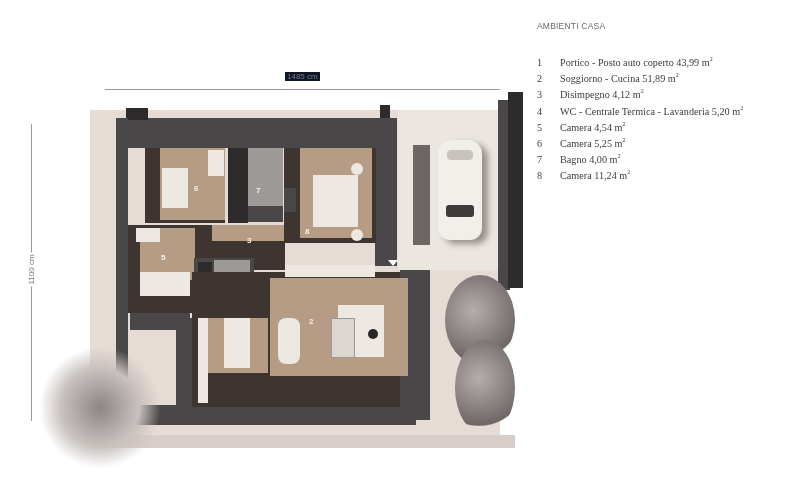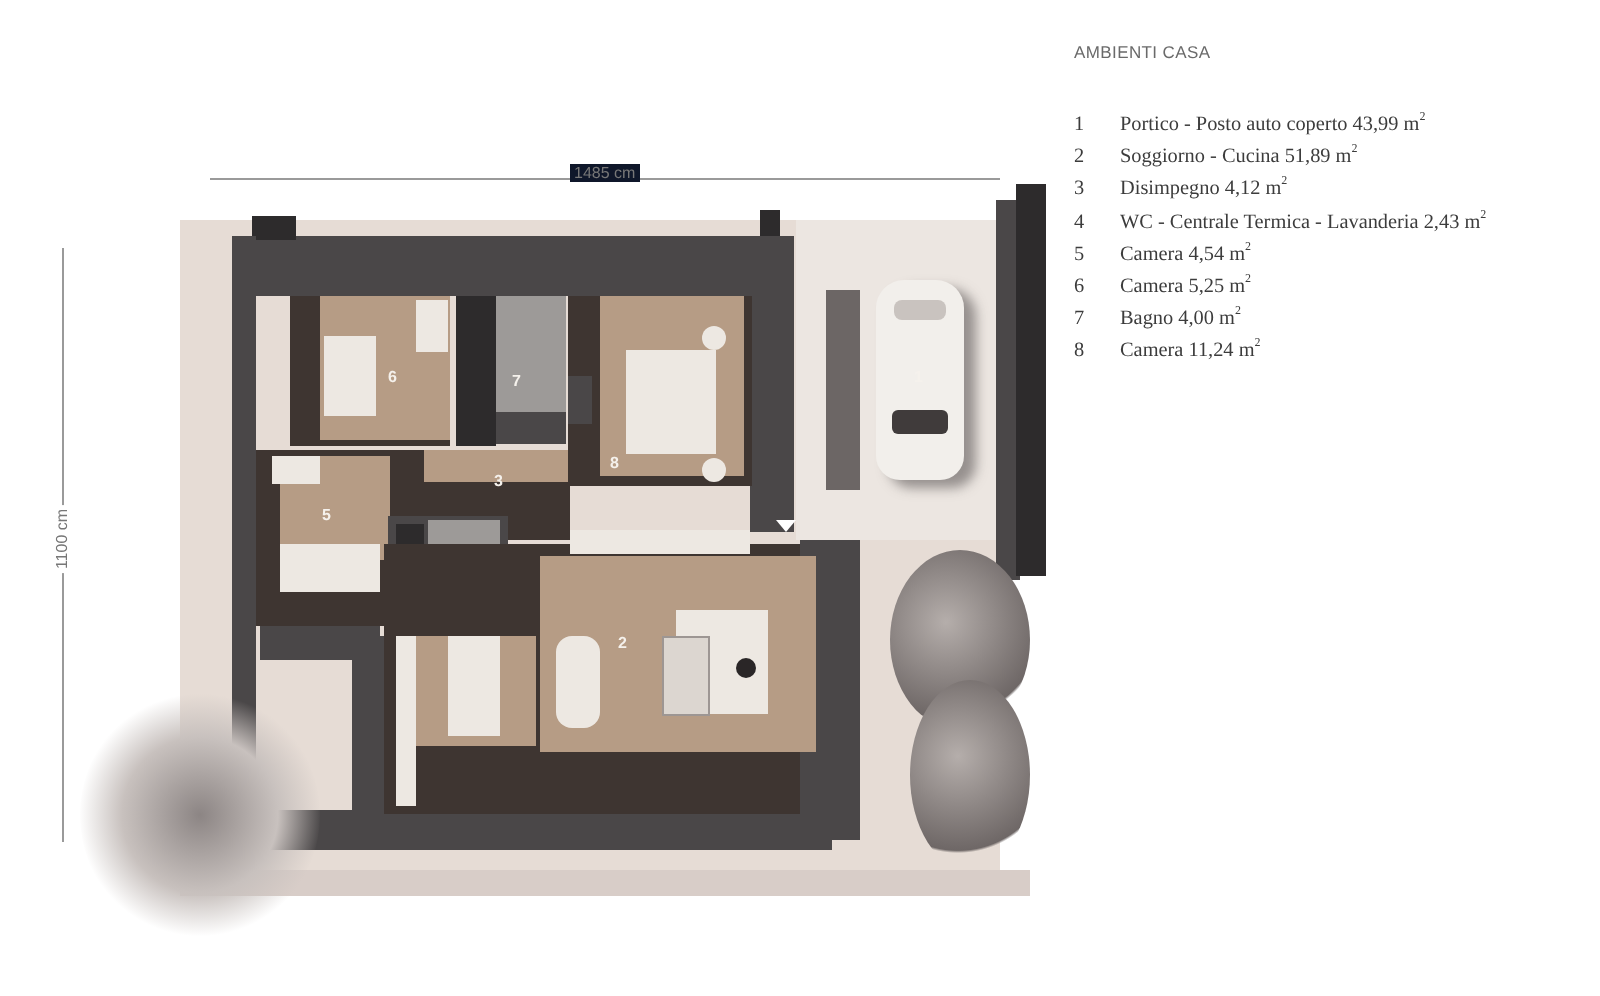--- a/index.html
+++ b/index.html
@@ -4,21 +4,21 @@
 <style>
   html, body { margin:0; padding:0; }
   body { width:800px; height:498px; background:#ffffff; position:relative; overflow:hidden; font-family:"Liberation Sans", sans-serif; }
   .abs { position:absolute; }
   .legend-title { left:537px; top:21px; font-size:8.5px; color:#6a6a6a; letter-spacing:0.2px; font-family:"Liberation Sans", sans-serif;text-align:right; }
   .legend-list { left:537px; top:55px; margin:0; padding:0; list-style:none; font-family:"Liberation Serif", serif; font-size:10.2px; color:#3c3c3c; }
   .legend-list li { height:16.2px; line-height:16.2px; white-space:nowrap; }
   .legend-list .num { display:inline-block; width:23px; }
   .legend-list sup { font-size:6px; vertical-align:5px; line-height:0; }
   .dim-h { left:105px; top:89px; width:395px; height:1px; background:#9a9a9a; }
-  .dim-h-label { left:285px; top:82px; font-size:8px; color:#777; background:#0f172a; padding:0 2px; }
+  .dim-h-label { left:285px; top:72px; font-size:8px; color:#777; background:#0f172a; padding:0 2px; }
   .dim-v { left:31px; top:124px; width:1px; height:297px; background:#9a9a9a; }
   .dim-v-label { left:14px; top:265px; font-size:8px; color:#777; background:#fff; transform:rotate(-90deg); transform-origin:center; padding:0 2px; }
   .site { left:90px; top:110px; width:410px; height:328px; background:#e6dcd5; }
   .gravel { left:90px; top:435px; width:425px; height:13px; background:#d8cdc8; }
   .wall { background:#4a4748; }
   .wall-dark { background:#2d2b2c; }
   .floor-wood { background:#b69c85; }
   .floor-dark { background:#3e3531; }
   .floor-tile { background:#9d9a98; }
   .furn { background:#ede8e2; }
@@ -29,21 +29,21 @@
   .palm { border-radius:50%; background:radial-gradient(circle at 50% 50%, #8c8584 0%, #c8c1be 45%, transparent 70%); }
 </style>
 </head>
 <body>
 
 <div class="abs legend-title">AMBIENTI CASA</div>
 <ul class="abs legend-list">
   <li><span class="num">1</span><span>Portico - Posto auto coperto 43,99 m</span><sup>2</sup></li>
   <li><span class="num">2</span><span>Soggiorno - Cucina 51,89 m</span><sup>2</sup></li>
   <li><span class="num">3</span><span>Disimpegno 4,12 m</span><sup>2</sup></li>
-  <li><span class="num">4</span><span>WC - Centrale Termica - Lavanderia 2,43 m</span><sup>2</sup></li>
+  <li><span class="num">4</span><span>WC - Centrale Termica - Lavanderia 5,20 m</span><sup>2</sup></li>
   <li><span class="num">5</span><span>Camera 4,54 m</span><sup>2</sup></li>
   <li><span class="num">6</span><span>Camera 5,25 m</span><sup>2</sup></li>
   <li><span class="num">7</span><span>Bagno 4,00 m</span><sup>2</sup></li>
   <li><span class="num">8</span><span>Camera 11,24 m</span><sup>2</sup></li>
 </ul>
 
 <div class="abs dim-h"></div>
 <div class="abs dim-h-label">1485 cm</div>
 <div class="abs dim-v"></div>
 <div class="abs dim-v-label">1100 cm</div>

